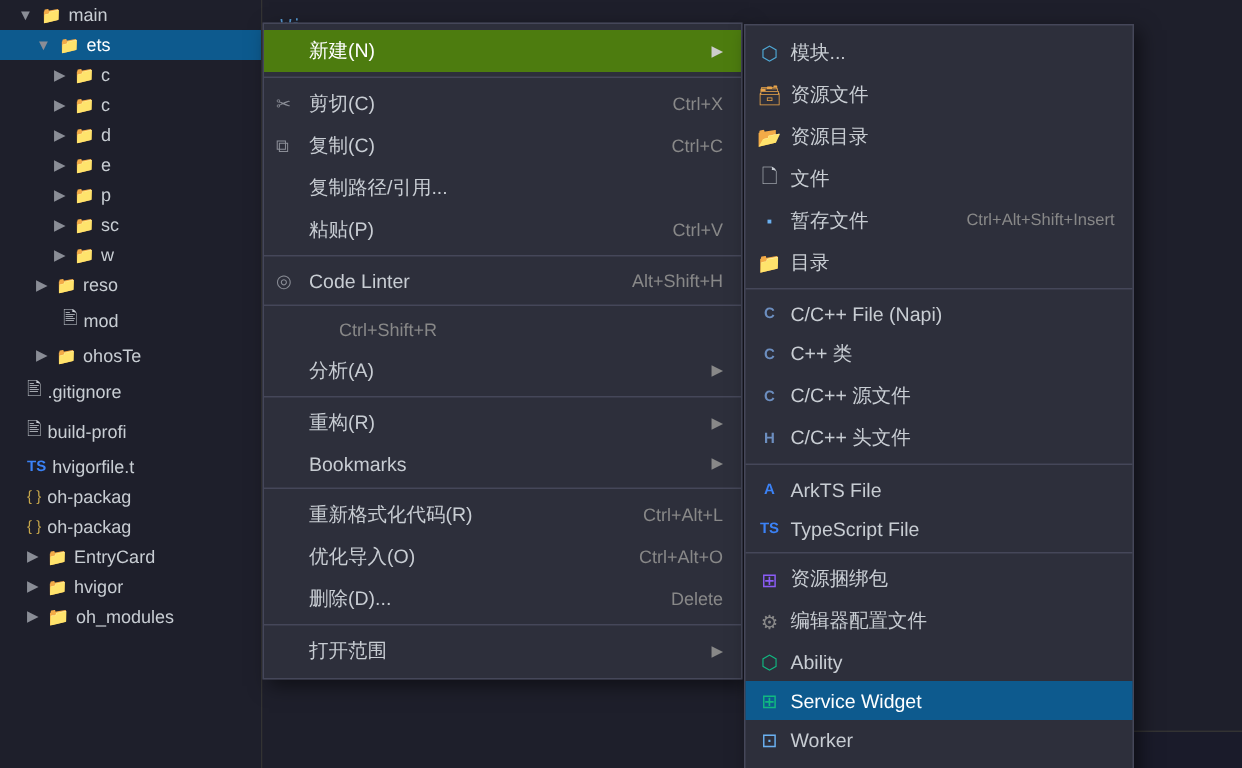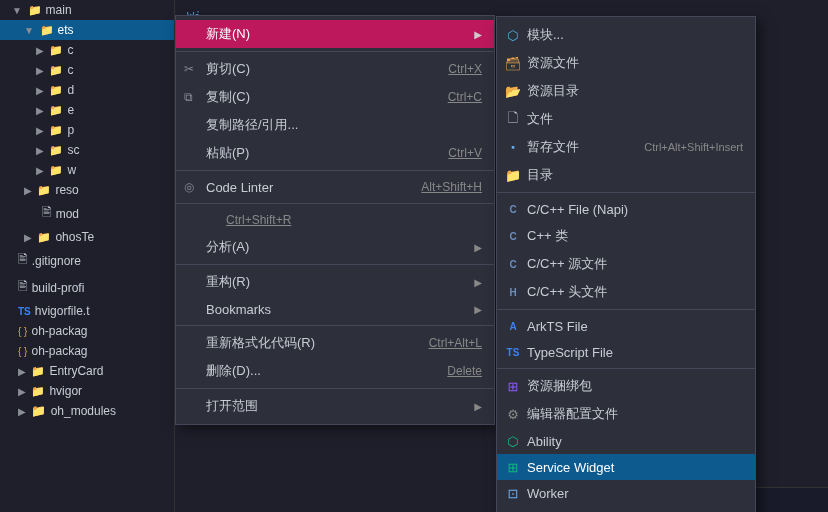--- a/index.html
+++ b/index.html
@@ -96,42 +96,41 @@
       display: flex;
       align-items: center;
       justify-content: space-between;
       position: relative;
       white-space: nowrap;
       font-size: 13px;
       min-height: 26px;
     }
 
     .menu-item.active {
-      background: #be185d;
+      background: #4d7c0f;
       color: #ffffff;
     }
 
     .menu-separator {
       height: 1px;
       background: #454759;
       margin: 3px 0;
     }
 
     .menu-item-icon {
       position: absolute;
       left: 8px;
       font-size: 12px;
       color: #8a8d96;
     }
 
     .menu-item-shortcut {
       color: #888;
       font-size: 12px;
       margin-left: 20px;
-      text-decoration: underline;
     }
 
     .menu-item-arrow {
       font-size: 10px;
       color: #888;
     }
 
     .menu-item.active .menu-item-arrow {
       color: #ccc;
     }
@@ -383,20 +382,24 @@
       <span class="menu-item-arrow">▶</span>
     </div>
 
     <div class="menu-separator"></div>
 
     <div class="menu-item">
       <span>重新格式化代码(R)</span>
       <span class="menu-item-shortcut">Ctrl+Alt+L</span>
     </div>
 
+    <div class="menu-item">
+      <span>优化导入(O)</span>
+      <span class="menu-item-shortcut">Ctrl+Alt+O</span>
+    </div>
 
     <div class="menu-item">
       <span>删除(D)...</span>
       <span class="menu-item-shortcut">Delete</span>
     </div>
 
     <div class="menu-separator"></div>
 
     <div class="menu-item">
       <span>打开范围</span>

